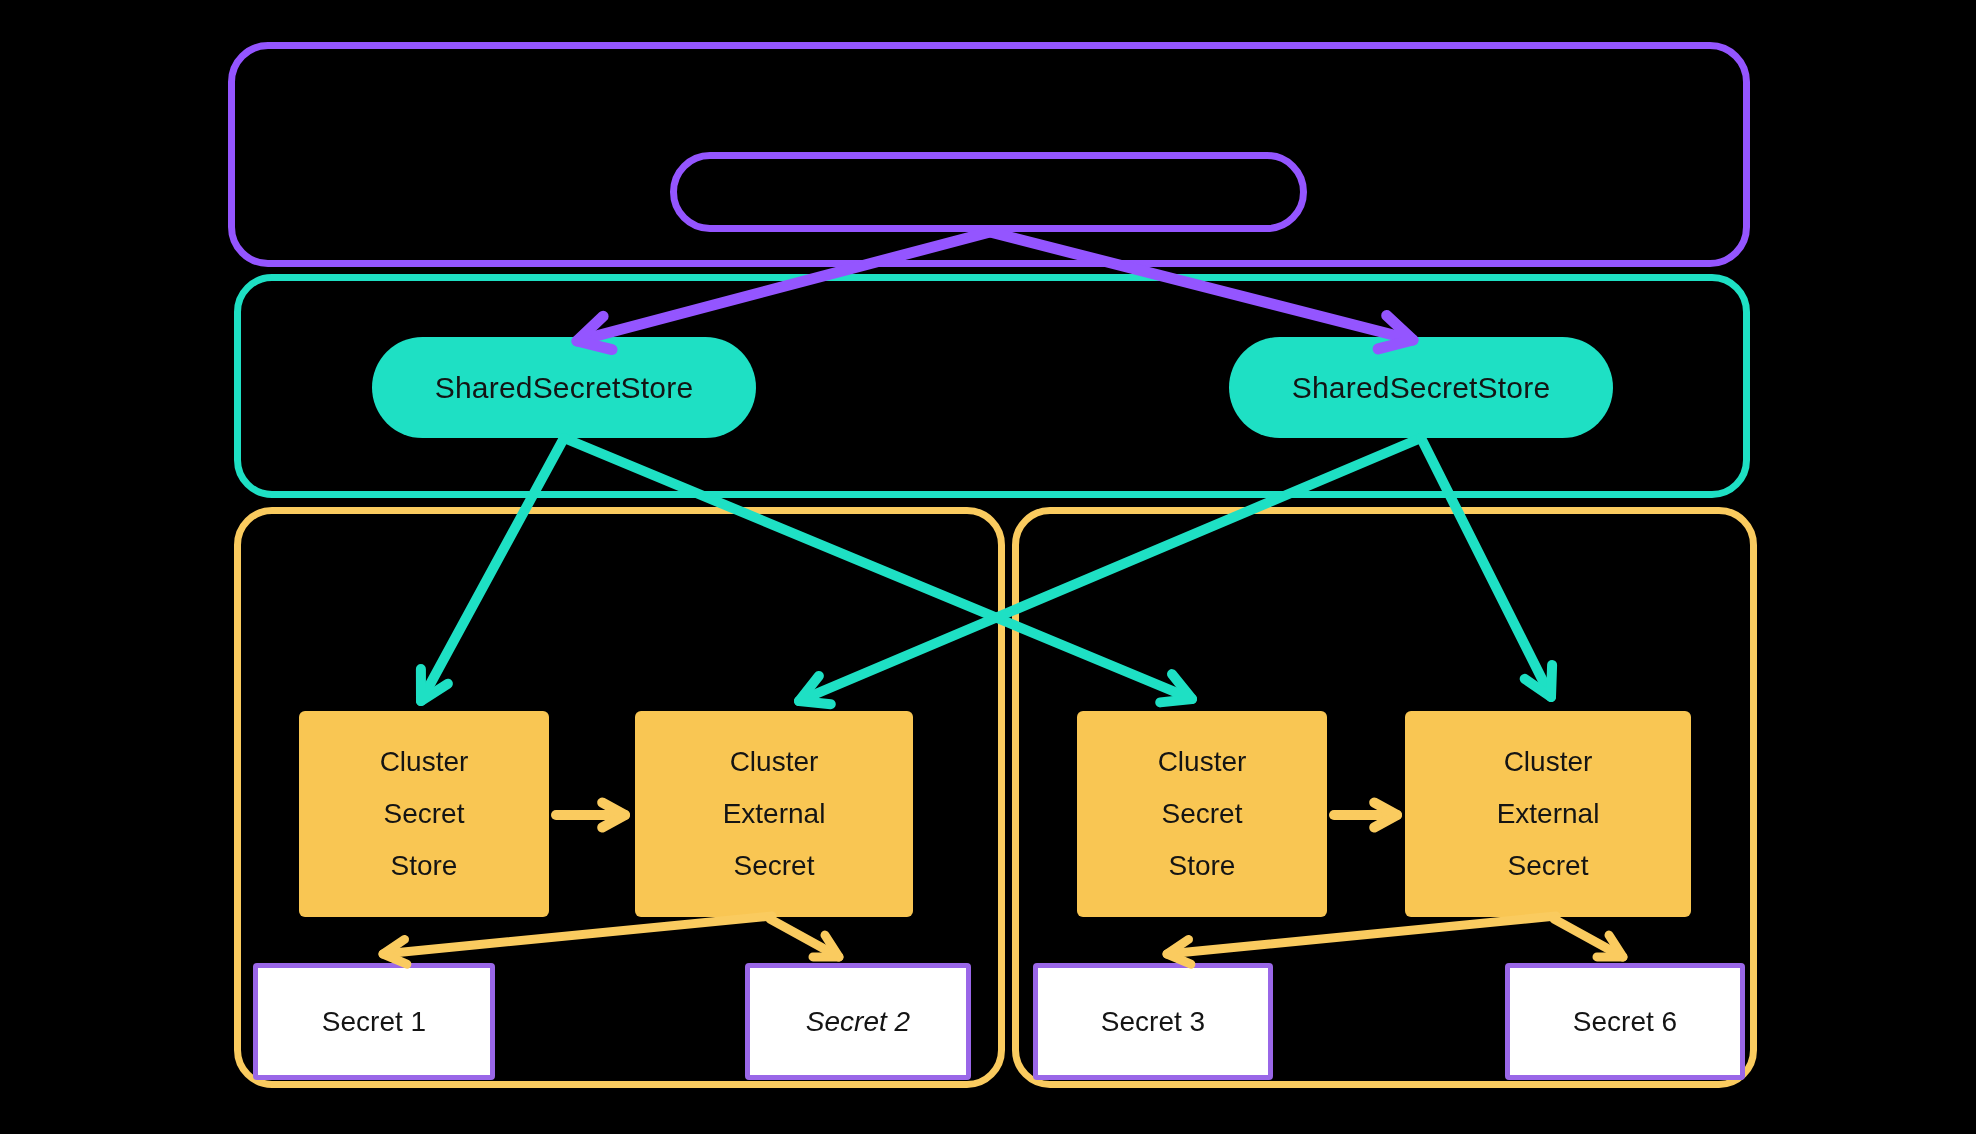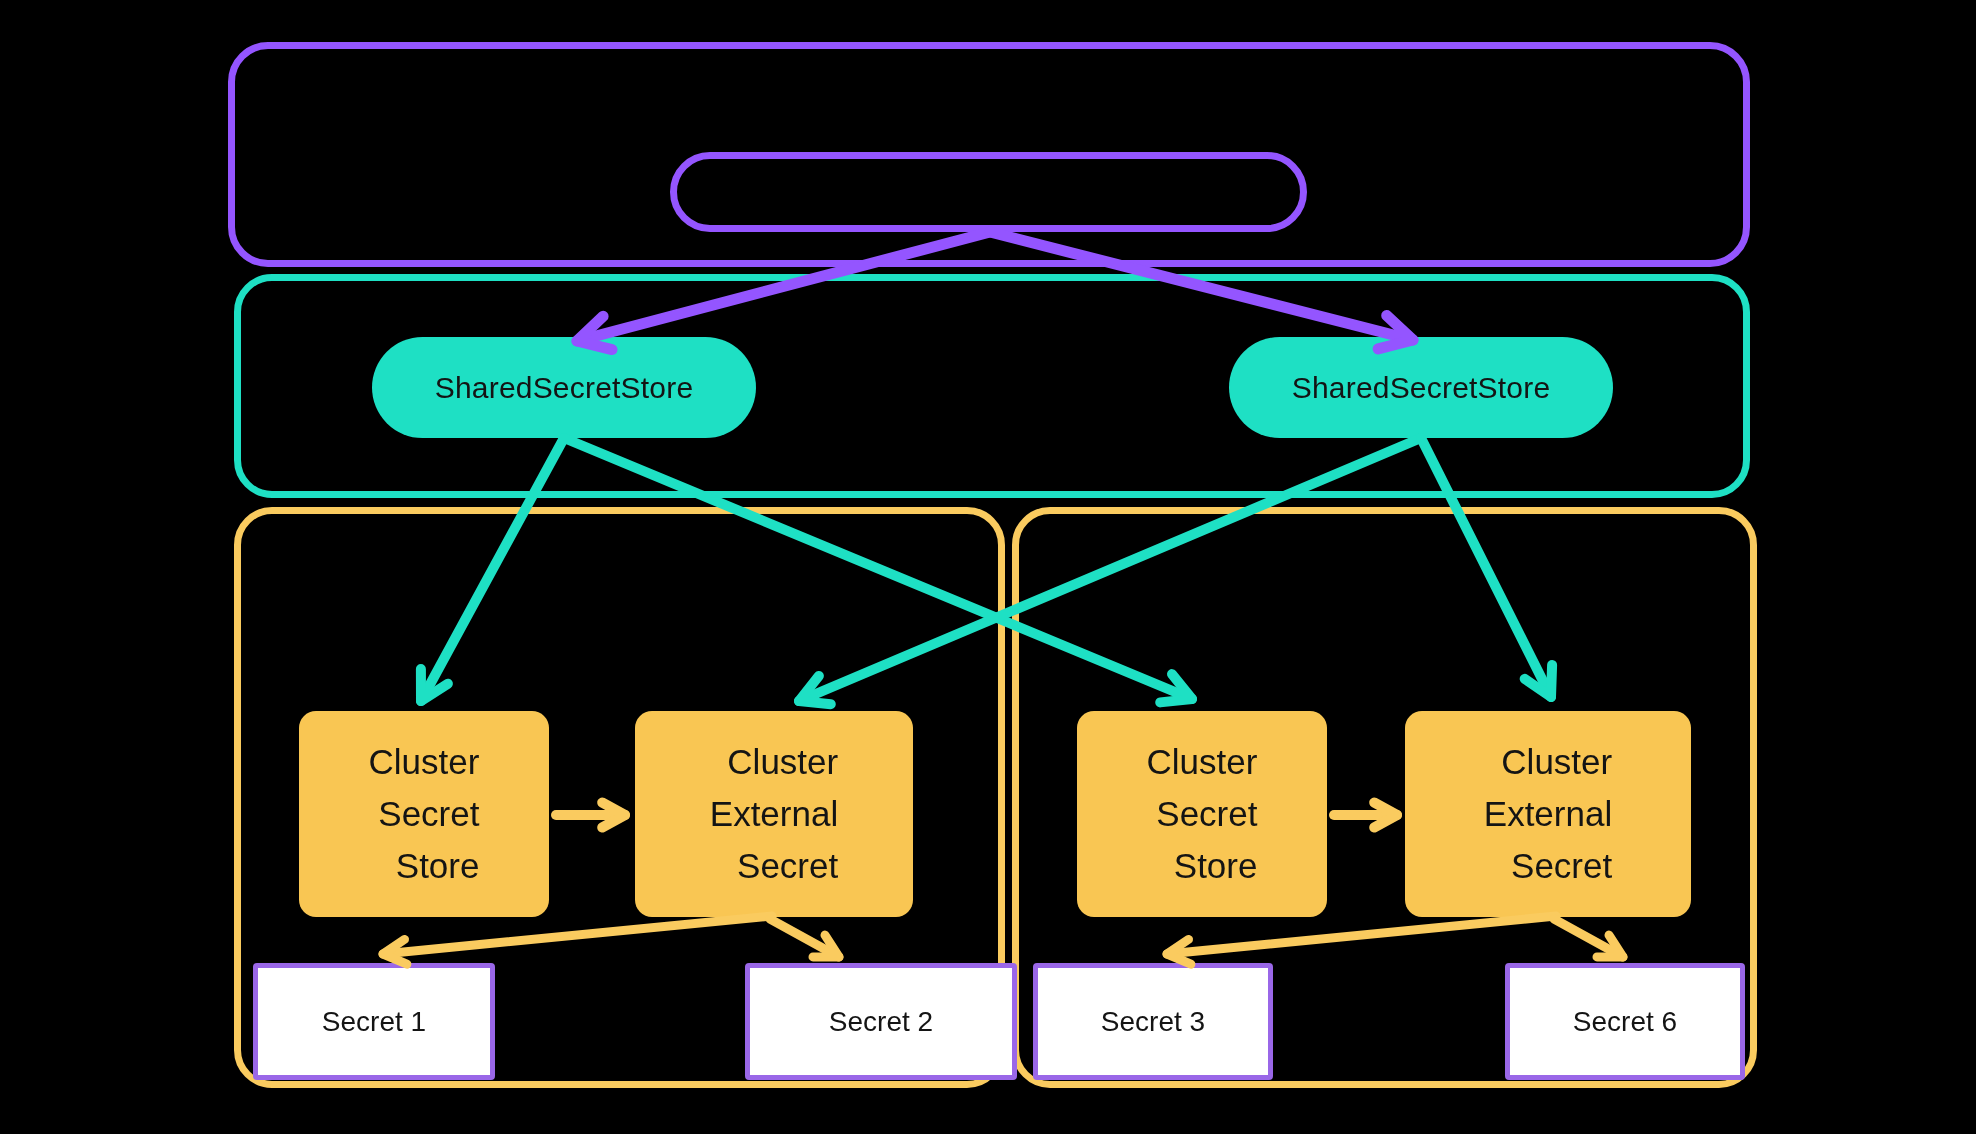--- a/index.html
+++ b/index.html
@@ -6,23 +6,23 @@
   .canvas{
     position:relative;width:1976px;height:1134px;background:var(--bg,#000);
     font-family:"Liberation Sans",sans-serif;overflow:hidden;
   }
   .abs{position:absolute;box-sizing:border-box;}
   .container{border:7px solid;border-radius:40px;background:transparent;}
   .container.purple{border-color:var(--purple);}
   .container.teal{border-color:var(--teal);}
   .container.yellow{border-color:var(--yellow-line);}
   .pill-outline{border:7px solid var(--purple);border-radius:44px;background:transparent;}
-  .node{display:flex;align-items:center;justify-content:center;text-align:right;color:var(--text);}
+  .node{display:flex;align-items:center;justify-content:center;text-align:center;color:var(--text);}
   .shared-pill{background:var(--teal);border-radius:52px;font-size:30px;letter-spacing:0.2px;}
-  .cluster-box{background:var(--yellow-fill);border-radius:17px;font-size:35px;line-height:52px;}
+  .cluster-box{background:var(--yellow-fill);border-radius:6px;font-size:28px;line-height:52px;}
   .secret-pill{background:var(--white);border:5px solid var(--secret-border);border-radius:4px;font-size:28px;}
   svg.arrow-layer{position:absolute;left:0;top:0;z-index:10;pointer-events:none;}
 </style>
 </head>
 <body>
 
 <div class="canvas" style="--bg: #000000; --purple: #9455FF; --teal: #1EE0C4; --yellow-fill: #F9C653; --yellow-line: #FACB5F; --secret-border: #9A67E8; --white: #FFFFFF; --text: #141414;">
 
   <div class="abs container purple" style="left:228px;top:42px;width:1522px;height:225px;"></div>
   <div class="abs pill-outline" style="left:670px;top:152px;width:637px;height:80px;"></div>
@@ -66,21 +66,21 @@
     <div>
       <div>Cluster</div>
       <div>External</div>
       <div>Secret</div>
     </div>
   </div>
 
   <div class="abs node secret-pill" style="left:253px;top:963px;width:242px;height:117px;">
     <span>Secret 1</span>
   </div>
-  <div class="abs node secret-pill" style="left:745px;top:963px;width:272px;height:117px;">
+  <div class="abs node secret-pill" style="left:745px;top:963px;width:226px;height:117px;font-style:italic;">
     <span>Secret 2</span>
   </div>
   <div class="abs node secret-pill" style="left:1033px;top:963px;width:240px;height:117px;">
     <span>Secret 3</span>
   </div>
   <div class="abs node secret-pill" style="left:1505px;top:963px;width:240px;height:117px;">
     <span>Secret 6</span>
   </div>
 
   <svg id="arrows" class="arrow-layer" width="1976" height="1134" viewBox="0 0 1976 1134">

